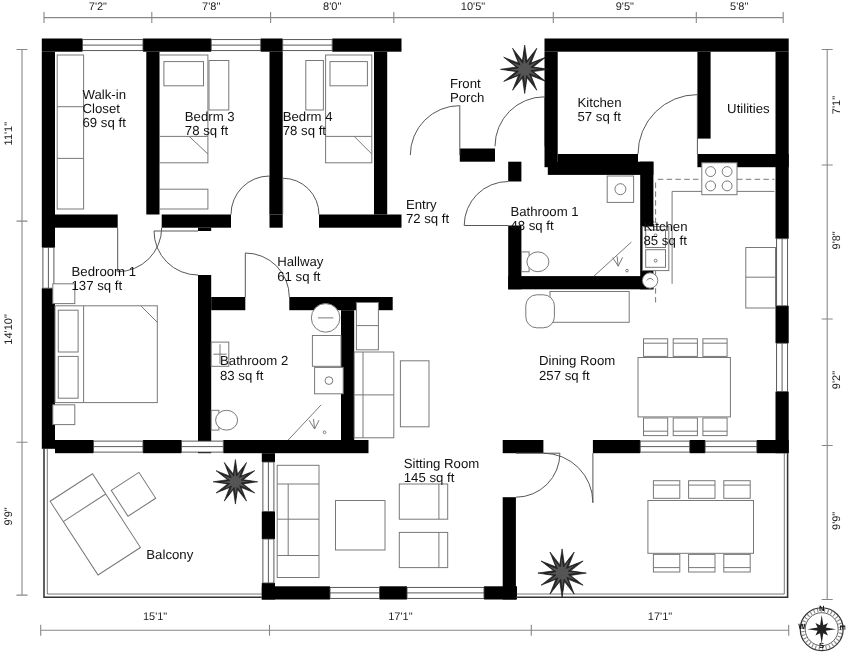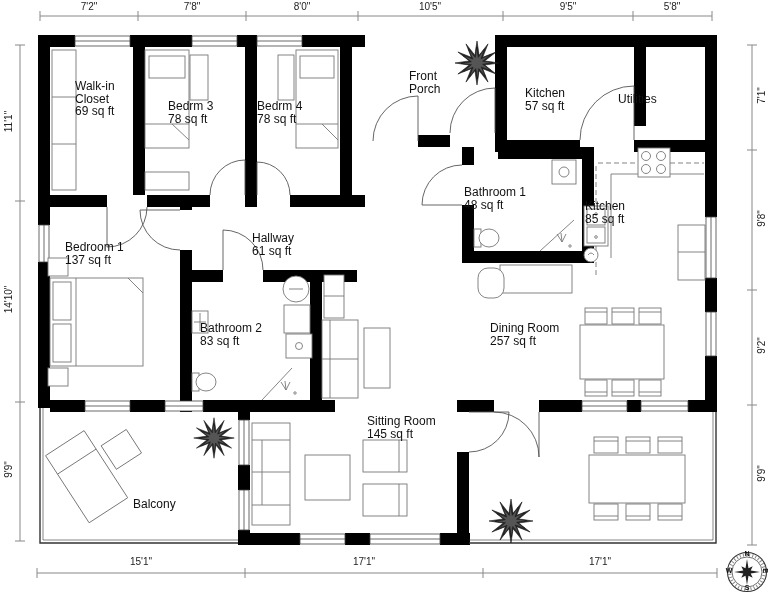--- a/index.html
+++ b/index.html
@@ -289,21 +289,22 @@
     <circle cx="747" cy="572" r="17.3" fill="none" stroke="#888" stroke-width="3.4" stroke-dasharray="1,2.2"></circle>
     <path fill="#222" d="M747,559 L748.5,568.3 L752.7,566.3 L750.7,570.5 L760,572 L750.7,573.5 L752.7,577.7 L748.5,575.7 L747,585 L745.5,575.7 L741.3,577.7 L743.3,573.5 L734,572 L743.3,570.5 L741.3,566.3 L745.5,568.3 Z"></path>
   </g>
 </svg>
 
   <div class="rlabel" style="left:75px;top:80px;width:60px"><span>Walk-in Closet</span><span class="area">69 sq ft</span></div>
   <div class="rlabel" style="left:168px;top:100px;width:90px"><span>Bedrm 3</span><span class="area">78 sq ft</span></div>
   <div class="rlabel" style="left:257px;top:100px;width:90px"><span>Bedrm 4</span><span class="area">78 sq ft</span></div>
   <div class="rlabel" style="left:409px;top:70px;width:46px"><span>Front Porch</span></div>
   <div class="rlabel" style="left:525px;top:87px;width:90px"><span>Kitchen</span><span class="area">57 sq ft</span></div>
-  <div class="rlabel" style="left:618px;top:93px;width:90px"><span>Utilities</span></div>
+  <div class="rlabel" style="left:661px;top:93px;width:90px"><span>Utilities</span></div>
+  <div class="rlabel" style="left:369px;top:180px;width:90px"><span>Entry</span><span class="area">72 sq ft</span></div>
   <div class="rlabel" style="left:464px;top:186px;width:90px"><span>Bathroom 1</span><span class="area">48 sq ft</span></div>
   <div class="rlabel" style="left:585px;top:200px;width:90px"><span>Kitchen</span><span class="area">85 sq ft</span></div>
   <div class="rlabel" style="left:252px;top:232px;width:90px"><span>Hallway</span><span class="area">61 sq ft</span></div>
   <div class="rlabel" style="left:65px;top:241px;width:90px"><span>Bedroom 1</span><span class="area">137 sq ft</span></div>
   <div class="rlabel" style="left:200px;top:322px;width:90px"><span>Bathroom 2</span><span class="area">83 sq ft</span></div>
   <div class="rlabel" style="left:490px;top:322px;width:90px"><span>Dining Room</span><span class="area">257 sq ft</span></div>
   <div class="rlabel" style="left:367px;top:415px;width:90px"><span>Sitting Room</span><span class="area">145 sq ft</span></div>
   <div class="rlabel" style="left:133px;top:498px;width:90px"><span>Balcony</span></div>
 
   <div class="dlab" style="left:59px;top:1px">7'2"</div>

